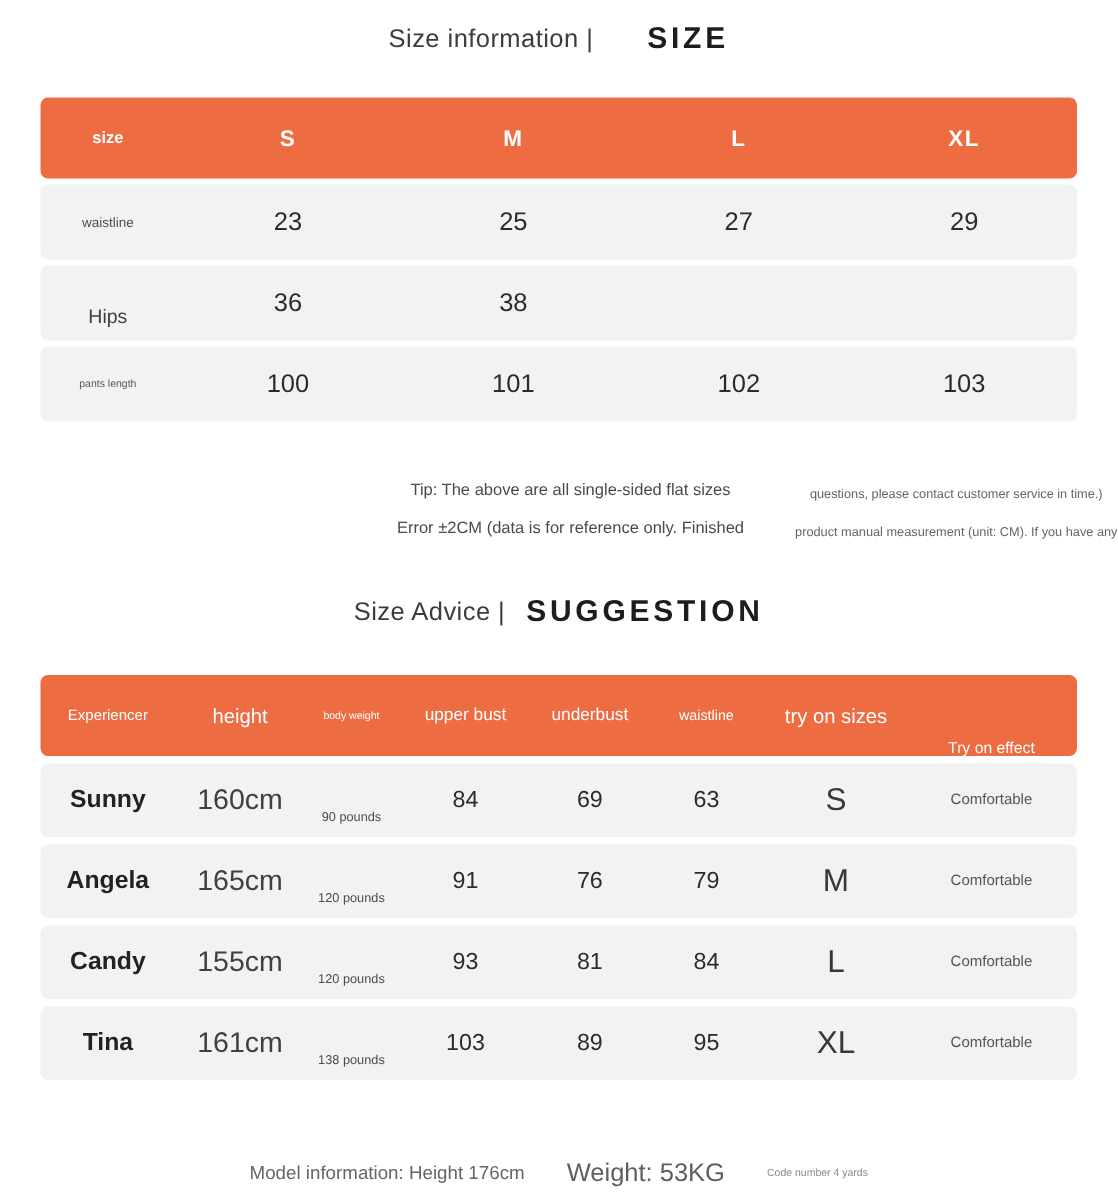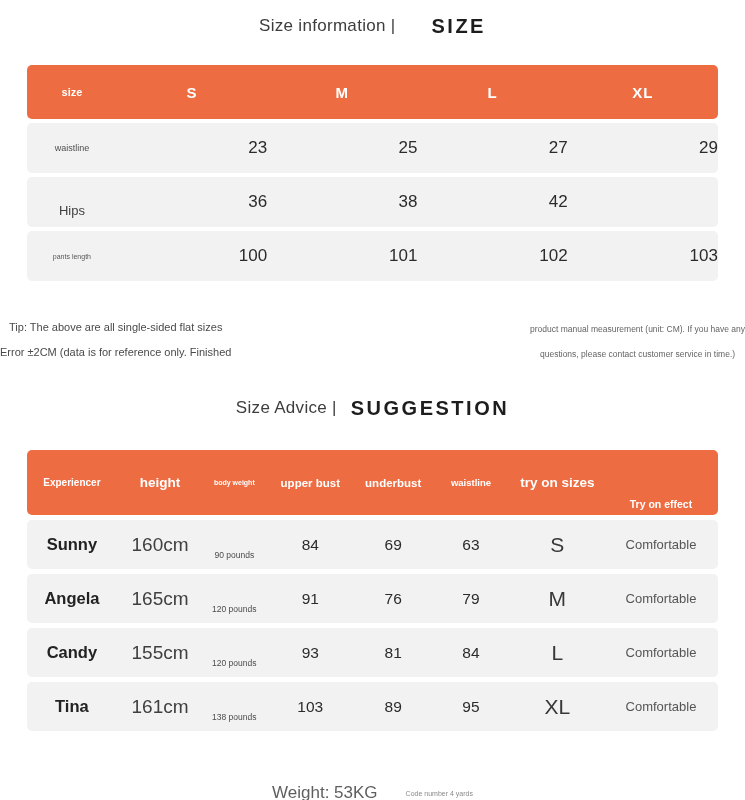--- a/index.html
+++ b/index.html
@@ -32,37 +32,37 @@
   .cell { text-align: center; }
 
   
   .tbl-size { margin-top: 27px; }
   .tbl-size .hdr  { height: 54px; }
   .tbl-size .data { height: 50px; margin-top: 4px; }
   .t1-l { width: 13%; }
   .t1-c { width: 21.75%; }
   .tbl-size .hdr .t1-l { font-size: 11px; font-weight: bold; }
   .tbl-size .hdr .t1-c { font-size: 15px; font-weight: bold; letter-spacing: 1px; }
-  .tbl-size .data .t1-c { font-size: 17px; text-align: right; }
+  .tbl-size .data .t1-c { font-size: 17px; }
   .lbl-sm { font-size: 9px;  color: #4f4f4f; }
   .lbl-md { font-size: 13px; color: #3f3f3f; margin-top: 16px; }
   .lbl-xs { font-size: 7px;  color: #575757; }
 
   
   .tip {
-    display: flex; justify-content: space-between; align-items: flex-start;
+    display: flex; justify-content: flex-end; align-items: flex-start;
     gap: 34px; margin-top: 34px;
   }
   .tip-col { text-align: center; }
   .tip-col.left  { font-size: 11px;  color: #4a4a4a; line-height: 25px; }
   .tip-col.right { font-size: 8.5px; color: #646464; line-height: 25px; padding-top: 2px; }
 
   
   .tbl-advice { margin-top: 29px; }
-  .tbl-advice .hdr  { height: 65px; font-weight: bold; }
+  .tbl-advice .hdr  { height: 54px; font-weight: normal; }
   .tbl-advice .data { height: 49px; margin-top: 5px; }
   .w1 { width: 13%;   }
   .w2 { width: 12.5%; }
   .w3 { width: 9%;    }
   .w4 { width: 13%;   }
   .w5 { width: 11%;   }
   .w6 { width: 11.5%; }
   .w7 { width: 13.5%; }
   .w8 { width: 16.5%; }
   .h-exp { font-size: 10px; }
@@ -71,21 +71,21 @@
   .h-ub  { font-size: 11.5px; }
   .h-un  { font-size: 11.5px; }
   .h-wl  { font-size: 9.5px; }
   .h-tos { font-size: 13.5px; }
   .h-toe { font-size: 10.5px; margin-top: 43px; }
   .d-name   { font-size: 16.5px; font-weight: 600; color: #222; }
   .d-height { font-size: 19px; color: #404040; }
   .d-lbs    { font-size: 8.5px;  color: #4c4c4c; margin-top: 21px; }
   .d-num    { font-size: 15.5px; color: #2b2b2b; }
   .d-size   { font-size: 21px; font-weight: 400; color: #383838; }
-  .d-eff    { font-size: 13px; color: #555; }
+  .d-eff    { font-size: 10px; color: #555; }
 
   
   .footer {
     display: flex; justify-content: center; align-items: center;
     gap: 28px; margin-top: 52px;
   }
   .f-model  { font-size: 12.5px; color: #666; }
   .f-weight { font-size: 17px;   color: #5f5f5f; }
   .f-code   { font-size: 7px;    color: #8a8a8a; }
 </style>
@@ -111,40 +111,39 @@
     <div class="cell t1-c">23</div>
     <div class="cell t1-c">25</div>
     <div class="cell t1-c">27</div>
     <div class="cell t1-c">29</div>
   </div>
 
   <div class="tbl-row data">
     <div class="cell t1-l lbl-md">Hips</div>
     <div class="cell t1-c">36</div>
     <div class="cell t1-c">38</div>
-    <div class="cell t1-c">42</div>
   </div>
 
   <div class="tbl-row data">
     <div class="cell t1-l lbl-xs">pants length</div>
     <div class="cell t1-c">100</div>
     <div class="cell t1-c">101</div>
     <div class="cell t1-c">102</div>
     <div class="cell t1-c">103</div>
   </div>
 </div>
 
 <div class="tip">
   <div class="tip-col left">
     <div>Tip: The above are all single-sided flat sizes</div>
     <div>Error ±2CM (data is for reference only. Finished</div>
   </div>
   <div class="tip-col right">
+    <div>questions, please contact customer service in time.)</div>
     <div>product manual measurement (unit: CM). If you have any</div>
-    <div>questions, please contact customer service in time.)</div>
   </div>
 </div>
 
 <div class="title title-2">
   <span class="t-left">Size Advice |</span>
   <span class="t-right">SUGGESTION</span>
 </div>
 
 <div class="tbl tbl-advice">
   <div class="tbl-row hdr">
@@ -197,15 +196,16 @@
     <div class="cell w3 d-lbs">138 pounds</div>
     <div class="cell w4 d-num">103</div>
     <div class="cell w5 d-num">89</div>
     <div class="cell w6 d-num">95</div>
     <div class="cell w7 d-size">XL</div>
     <div class="cell w8 d-eff">Comfortable</div>
   </div>
 </div>
 
 <div class="footer">
+  <span class="f-model">Model information: Height 176cm</span>
   <span class="f-weight">Weight: 53KG</span>
   <span class="f-code">Code number 4 yards</span>
 </div>
 
 </body></html>

